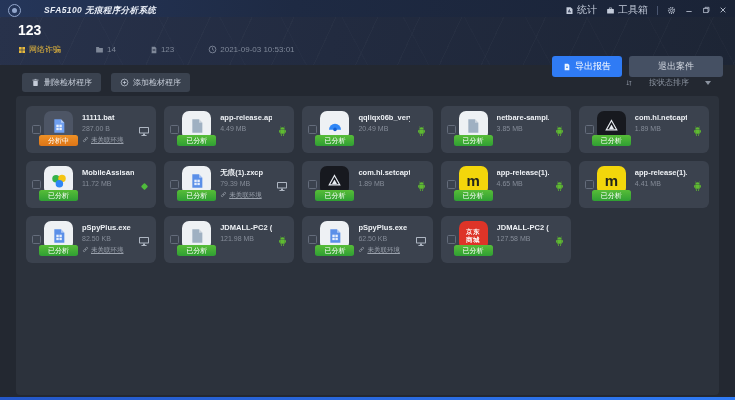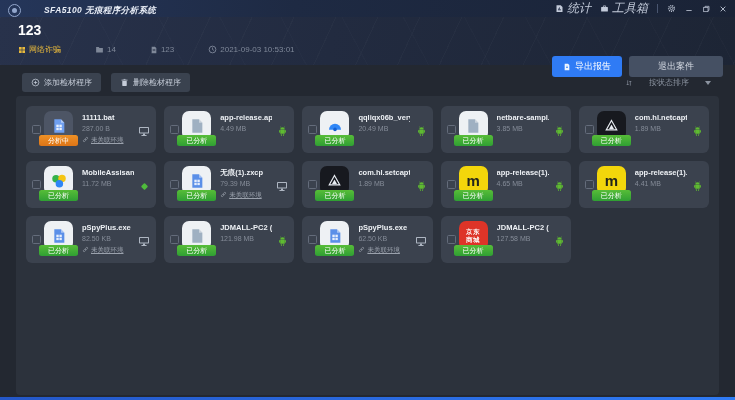--- a/index.html
+++ b/index.html
@@ -7,21 +7,21 @@
        background:#232831;font-family:"Liberation Sans",sans-serif;
        -webkit-font-smoothing:antialiased;}
   
   .titlebar{height:17px;background:linear-gradient(90deg,#25365a 0%,#1e2a43 40%,#1a2336 100%);
             display:flex;align-items:flex-end;padding:0 8px;gap:23px;}
   .logo{width:11px;height:11px;border-radius:50%;border:1px solid #93a7cc;
         display:flex;align-items:center;justify-content:center;flex:0 0 auto;}
   .logo i{width:5px;height:5px;border-radius:50%;background:#93a7cc;display:block;}
   .app-title{color:#e8edf6;font-size:8.5px;font-weight:bold;font-style:italic;letter-spacing:.4px;white-space:nowrap;}
   .tb-right{margin-left:auto;display:flex;align-items:center;gap:9px;}
-  .tb-btn{display:flex;align-items:center;gap:3px;color:#c3cbda;font-size:12px;cursor:default;font-style:italic;}
+  .tb-btn{display:flex;align-items:center;gap:3px;color:#c3cbda;font-size:10px;cursor:default;}
   .tb-sep{width:1px;height:9px;background:#4a5670;}
   .win-ctl{display:flex;align-items:center;gap:9px;}
   .win-ctl span{display:flex;align-items:center;}
   
   .header{position:relative;height:48px;background:linear-gradient(100deg,#28324b 0%,#222b40 45%,#1d2535 100%);
           padding:5px 14px 0 18px;box-sizing:border-box;}
   .header::before{content:'';position:absolute;inset:0;pointer-events:none;
      background:
        repeating-linear-gradient(115deg,rgba(255,255,255,.022) 0 1px,transparent 1px 38px),
        repeating-linear-gradient(62deg,rgba(255,255,255,.016) 0 1px,transparent 1px 54px);}
@@ -164,32 +164,32 @@
       </span>
       <span class="btn-exit">
         <span>退出案件</span>
       </span>
     </div>
   </div>
 
   <div class="toolbar">
     <span class="tool-btn">
       <svg width="9" height="9" viewBox="0 0 24 24">
-          <circle cx="12" cy="12" r="9" fill="none" stroke="#c6cdd9" stroke-width="2"></circle>
-          <path d="M12 7.5v9M7.5 12h9" stroke="#c6cdd9" stroke-width="2"></path>
-        </svg>
-      <span>添加检材程序</span>
-    </span>
-    <span class="tool-btn">
-      <svg width="9" height="9" viewBox="0 0 24 24">
           <rect x="6" y="8" width="12" height="13" rx="1.5" fill="#c6cdd9"></rect>
           <rect x="4" y="4.5" width="16" height="2.2" fill="#c6cdd9"></rect>
           <rect x="9.5" y="2.5" width="5" height="2" fill="#c6cdd9"></rect>
         </svg>
       <span>删除检材程序</span>
+    </span>
+    <span class="tool-btn">
+      <svg width="9" height="9" viewBox="0 0 24 24">
+          <circle cx="12" cy="12" r="9" fill="none" stroke="#c6cdd9" stroke-width="2"></circle>
+          <path d="M12 7.5v9M7.5 12h9" stroke="#c6cdd9" stroke-width="2"></path>
+        </svg>
+      <span>添加检材程序</span>
     </span>
     <span class="sort">
       <svg width="8" height="8" viewBox="0 0 24 24">
           <path d="M8 4v14m0 0l-3-3m3 3l3-3" stroke="#8b93a0" stroke-width="2" fill="none"></path>
           <path d="M16 20V6m0 0l-3 3m3-3l3 3" stroke="#8b93a0" stroke-width="2" fill="none"></path>
         </svg>
       <span>按状态排序</span>
       <span class="caret"></span>
     </span>
   </div>

